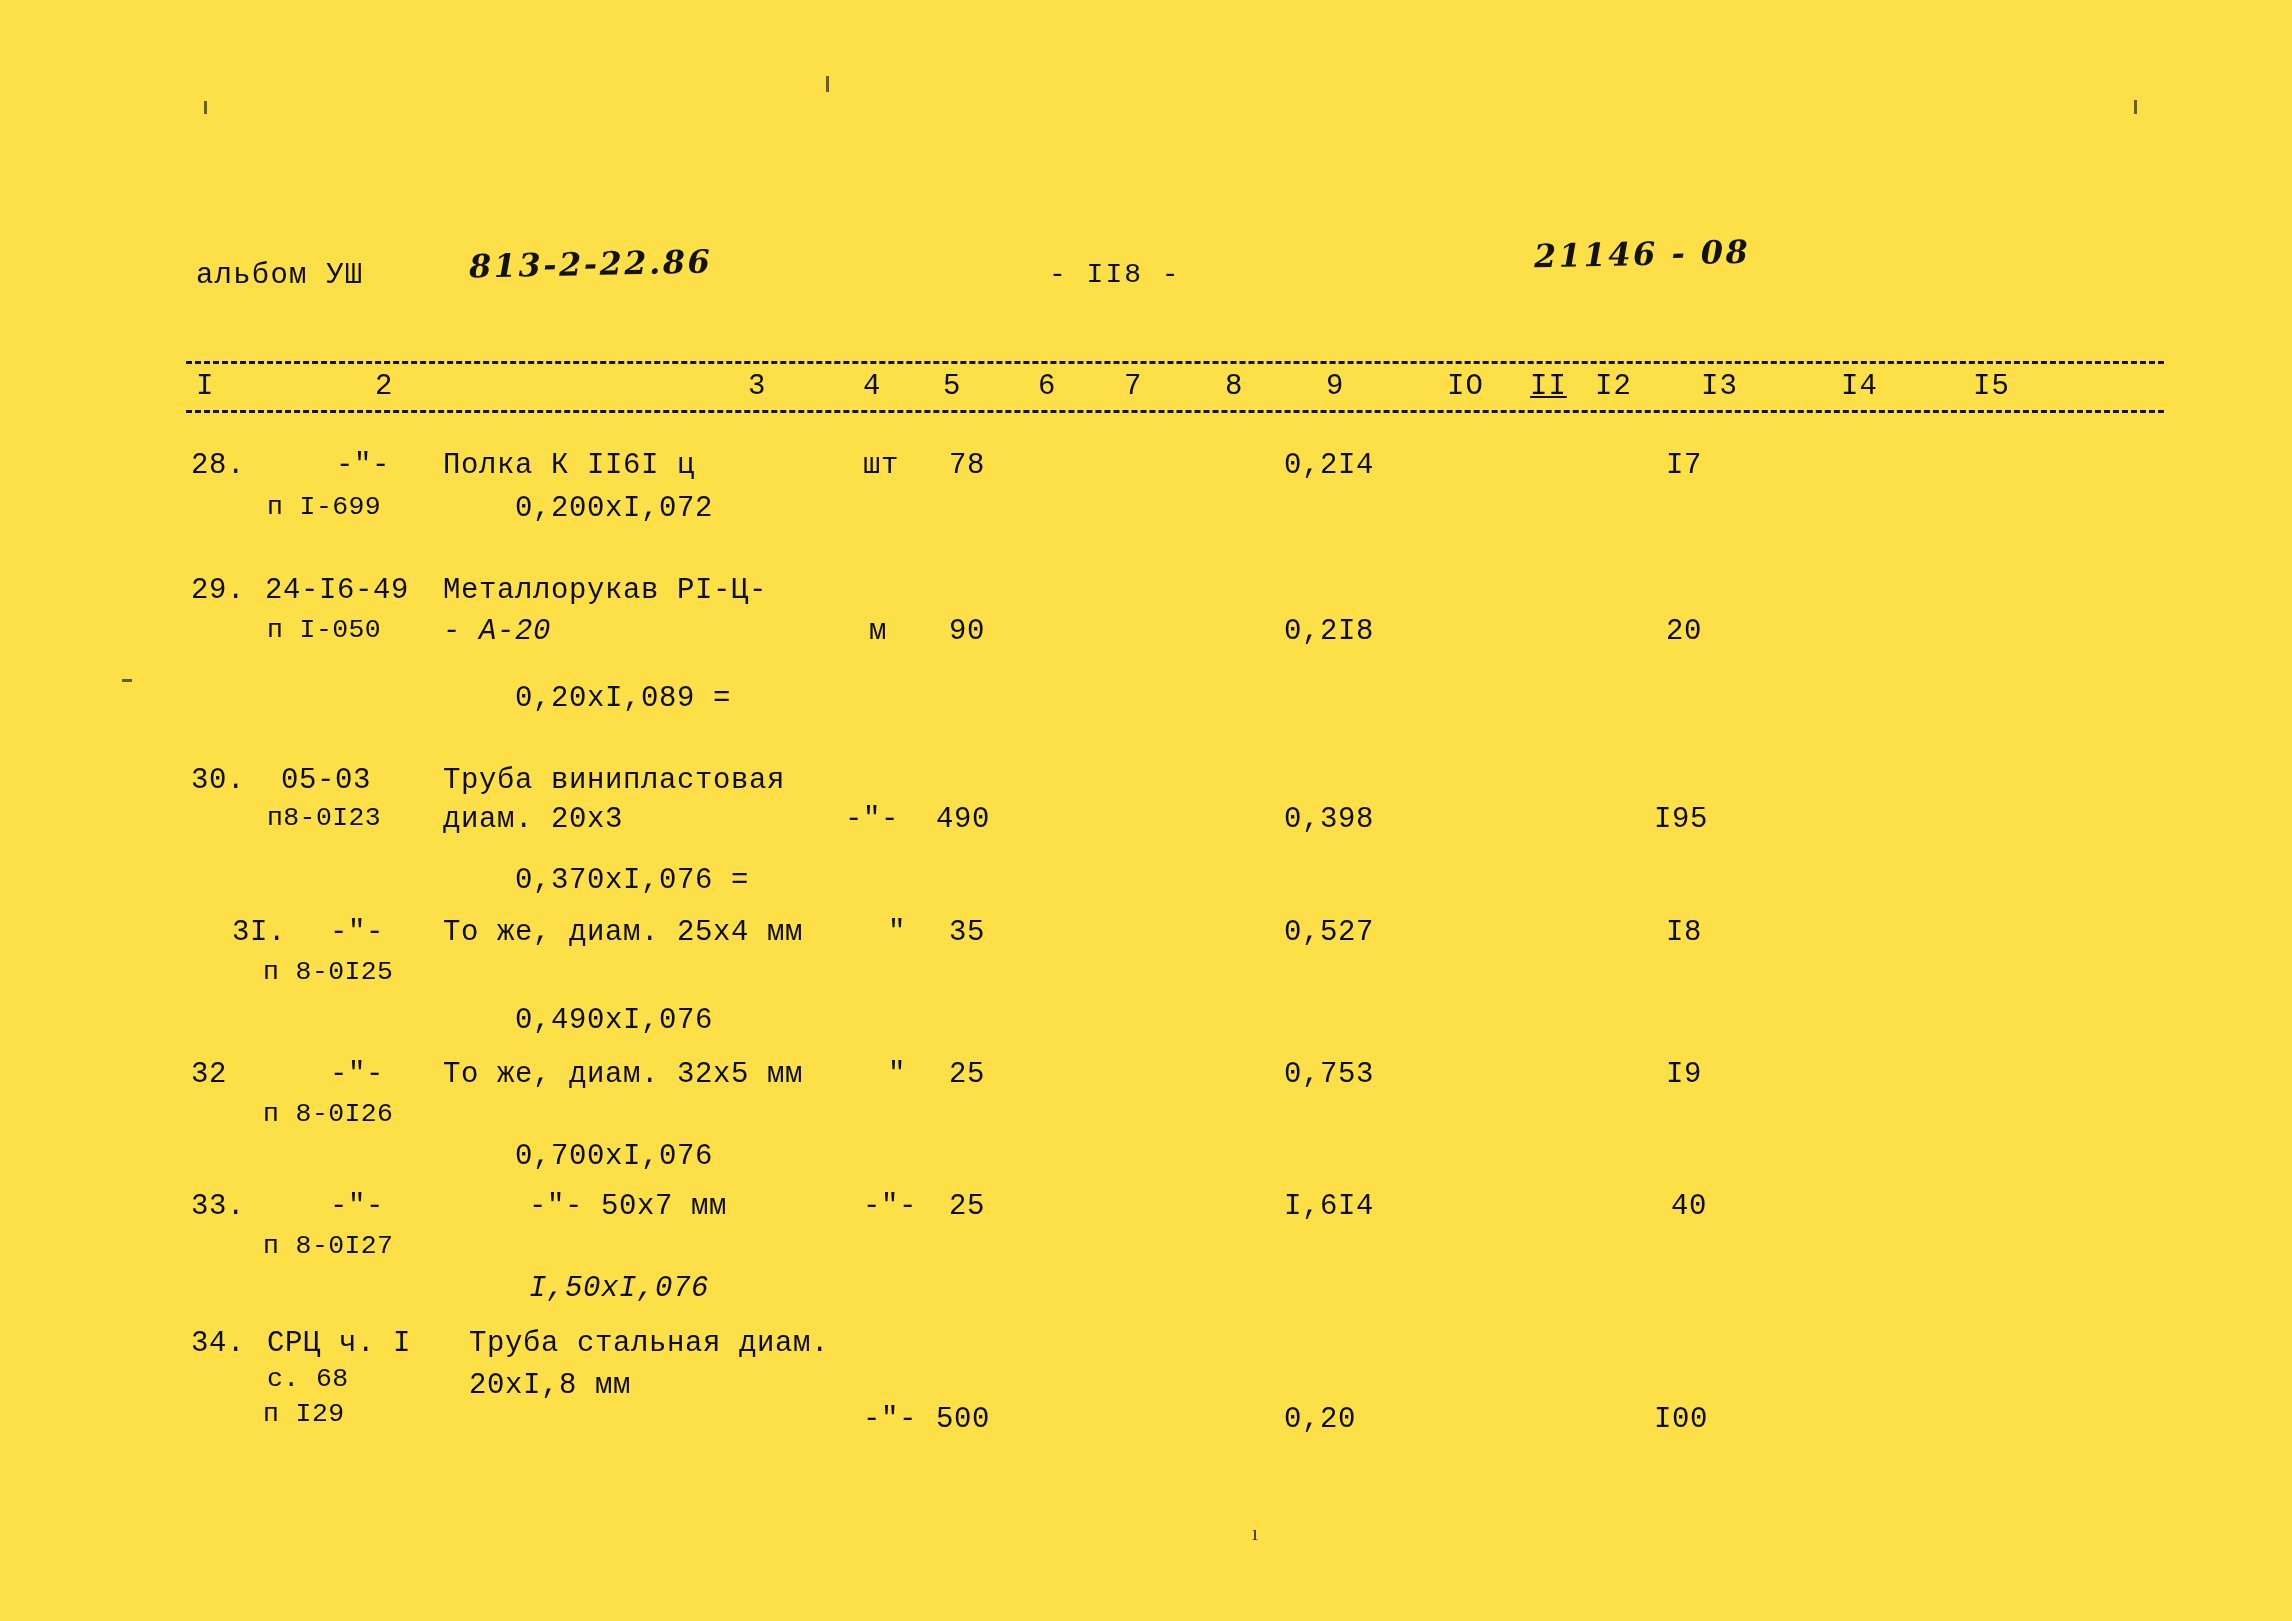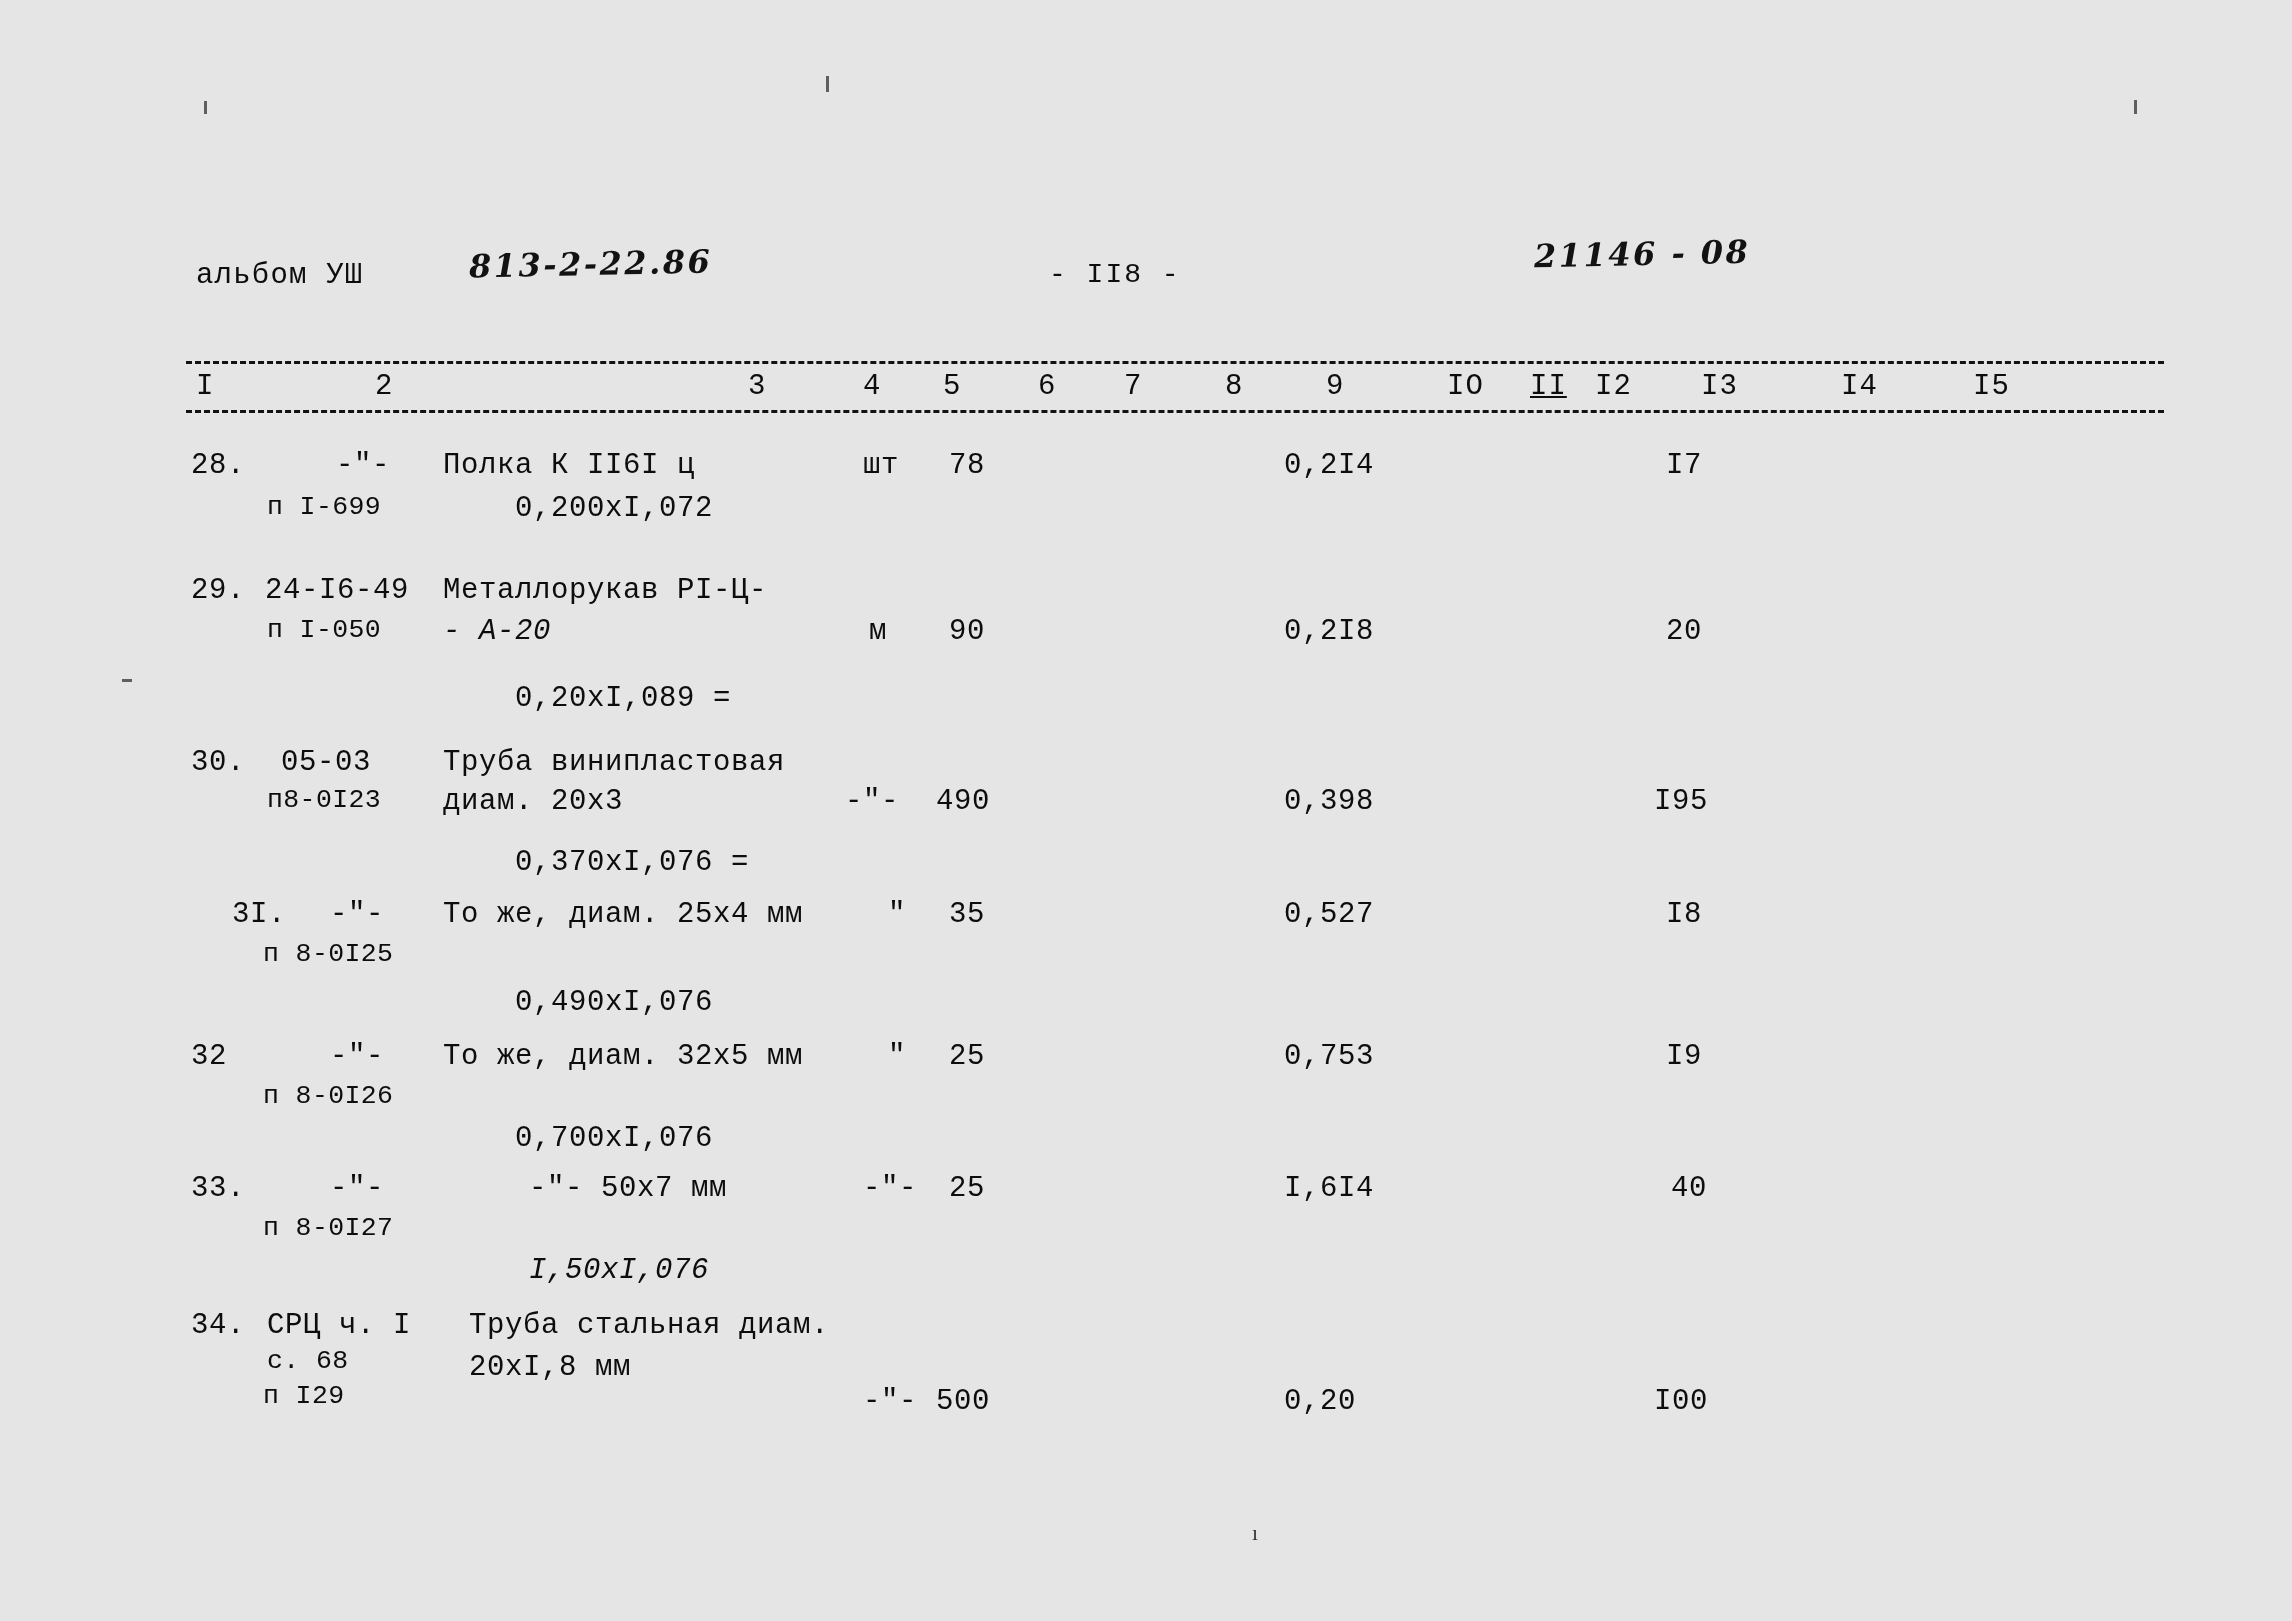--- a/index.html
+++ b/index.html
@@ -13,21 +13,21 @@
     position: relative;
     font-family: "Liberation Mono", "DejaVu Sans Mono", monospace;
     color: #000000;
     overflow: hidden;
   }
 
   
   #page {
     position: absolute;
     inset: 0;
-    background: #e5e5e5;
+    background: #fde047;
   }
 
   
   .speck {
     position: absolute;
     background: #2b2b2b;
     opacity: .72;
   }
 
   
@@ -170,21 +170,21 @@
       <span class="cell small" style="left:267px;  top:49px;">п I-050</span>
       <span class="cell" style="left:443px;  top:7.8px;">Металлорукав РI-Ц-</span>
       <span class="cell" style="left:443px;  top:49px;font-style:italic;">- А-20</span>
       <span class="cell" style="left:515px;  top:116px;">0,20xI,089 =</span>
       <span class="cell" style="left:869px;  top:49px;">м</span>
       <span class="cell" style="left:949px;  top:49px;">90</span>
       <span class="cell" style="left:1284px; top:49px;">0,2I8</span>
       <span class="cell" style="left:1666px; top:49px;">20</span>
     </div>
 
-    <div class="row" style="height:152px;">
+    <div class="row" style="height:152px;margin-top:18px;">
       <span class="cell" style="left:191px;  top:7.8px;">30.</span>
       <span class="cell" style="left:281px;  top:7.8px;">05-03</span>
       <span class="cell small" style="left:267px;  top:47px;">п8-0I23</span>
       <span class="cell" style="left:443px;  top:7.8px;">Труба винипластовая</span>
       <span class="cell" style="left:443px;  top:47px;">диам. 20x3</span>
       <span class="cell" style="left:515px;  top:108px;">0,370xI,076 =</span>
       <span class="cell" style="left:845px;  top:47px;">-"-</span>
       <span class="cell" style="left:936px;  top:47px;">490</span>
       <span class="cell" style="left:1284px; top:47px;">0,398</span>
       <span class="cell" style="left:1654px; top:47px;">I95</span>

